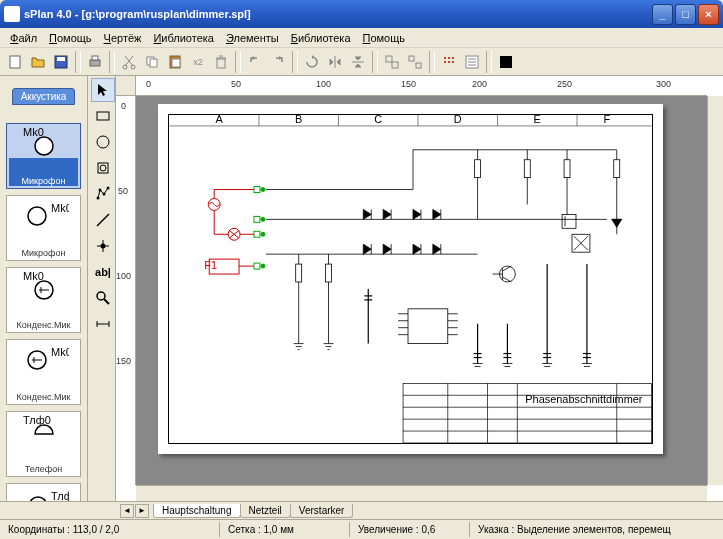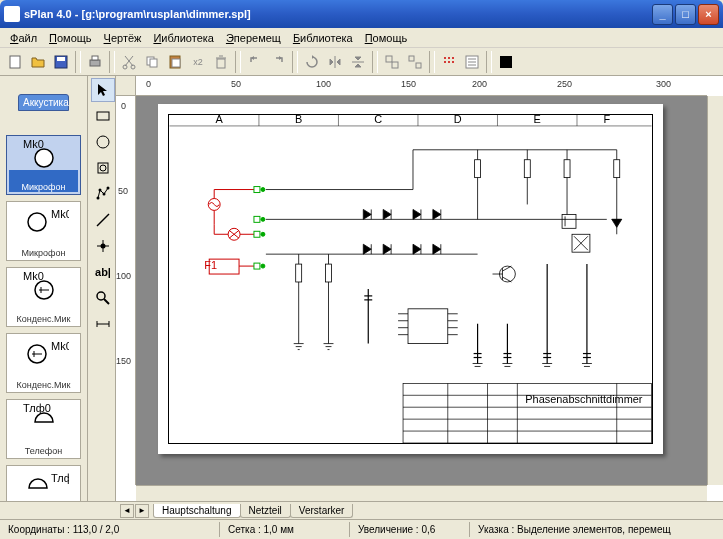--- a/index.html
+++ b/index.html
@@ -17,26 +17,26 @@
 .menubar-item u { text-decoration: underline; }
 
 .toolbar { height: 28px; background: #ece9d8; display: flex; align-items: center; padding: 2px 4px; border-bottom: 1px solid #aca899; gap: 1px; }
 .tool-btn { width: 22px; height: 22px; display: flex; align-items: center; justify-content: center; cursor: pointer; border: 1px solid transparent; }
 .tool-sep { width: 6px; height: 22px; border-left: 1px solid #aca899; border-right: 1px solid #fff; margin: 0 2px; }
 .tool-btn svg { width: 16px; height: 16px; }
 
 .mainarea { display: flex; height: calc(539px - 28px - 20px - 28px - 18px - 20px); }
 
 .sidebar { width: 88px; background: #ece9d8; border-right: 1px solid #aca899; display: flex; flex-direction: column; }
-.sidebar-tab { background: #5a8edc; color: #fff; padding: 2px 4px; border: 1px solid #3a5a9a; border-radius: 3px 3px 0 0; margin: 18px; text-align: left; font-size: 10px; }
+.sidebar-tab { background: #5a8edc; color: #fff; padding: 2px 4px; border: 1px solid #3a5a9a; border-radius: 3px 3px 0 0; margin: 12px; text-align: center; font-size: 10px; }
 .sidebar-items { flex: 1; overflow-y: auto; }
 .lib-item { border: 1px solid #aca899; margin: 6px; background: #fff; display: flex; flex-direction: column; align-items: center; padding: 2px; }
 .lib-item.sel { background: #c1d2ee; border-color: #3a5a9a; }
 .lib-icon { width: 50px; height: 32px; display: flex; align-items: center; justify-content: center; }
-.lib-label { font-size: 9px; color: #333; padding-top: 12px; text-align: center; width: 100%; }
+.lib-label { font-size: 9px; color: #333; padding-top: 18px; text-align: center; width: 100%; }
 .lib-item.sel .lib-label { background: #316ac5; color: #fff; }
 
 .drawtools { width: 28px; background: #ece9d8; border-right: 1px solid #aca899; display: flex; flex-direction: column; align-items: flex-end; padding: 2px 0; gap: 2px; }
 .draw-btn { width: 24px; height: 24px; display: flex; align-items: center; justify-content: center; cursor: pointer; border: 1px solid transparent; }
 .draw-btn:hover, .draw-btn.sel { background: #d6e5f5; border-color: #9ac; }
 
 .canvas-wrap { flex: 1; display: flex; flex-direction: column; background: #fff; position: relative; }
 .ruler-corner { position: absolute; top: 0; left: 0; width: 20px; height: 20px; background: #ece9d8; border-right: 1px solid #aca899; border-bottom: 1px solid #aca899; z-index: 2; }
 .ruler-h { position: absolute; top: 0; left: 20px; right: 16px; height: 20px; background: #fff; border-bottom: 1px solid #aca899; z-index: 1; }
 .ruler-v { position: absolute; top: 20px; left: 0; width: 20px; bottom: 16px; background: #fff; border-right: 1px solid #aca899; z-index: 1; }
@@ -70,21 +70,21 @@
     <div class="titlebar-btn">□</div>
     <div class="titlebar-btn close">×</div>
   </div>
 </div>
 
 <div class="menubar">
   <div class="menubar-item"><u>Ф</u><span>айл</span></div>
   <div class="menubar-item"><u>П</u><span>омощь</span></div>
   <div class="menubar-item"><u>Ч</u><span>ертёж</span></div>
   <div class="menubar-item"><u>И</u><span>иблиотека</span></div>
-  <div class="menubar-item"><u>Э</u><span>перемещ</span></div>
+  <div class="menubar-item"><u>Э</u><span>лементы</span></div>
   <div class="menubar-item"><u>Б</u><span>иблиотека</span></div>
   <div class="menubar-item"><u>П</u><span>омощь</span></div>
 </div>
 
 <div class="toolbar">
   <div class="tool-btn">
       <svg viewBox="0 0 16 16">
         <rect x="3" y="2" width="10" height="12" fill="#fff" stroke="#666"></rect>
       </svg>
     </div>

